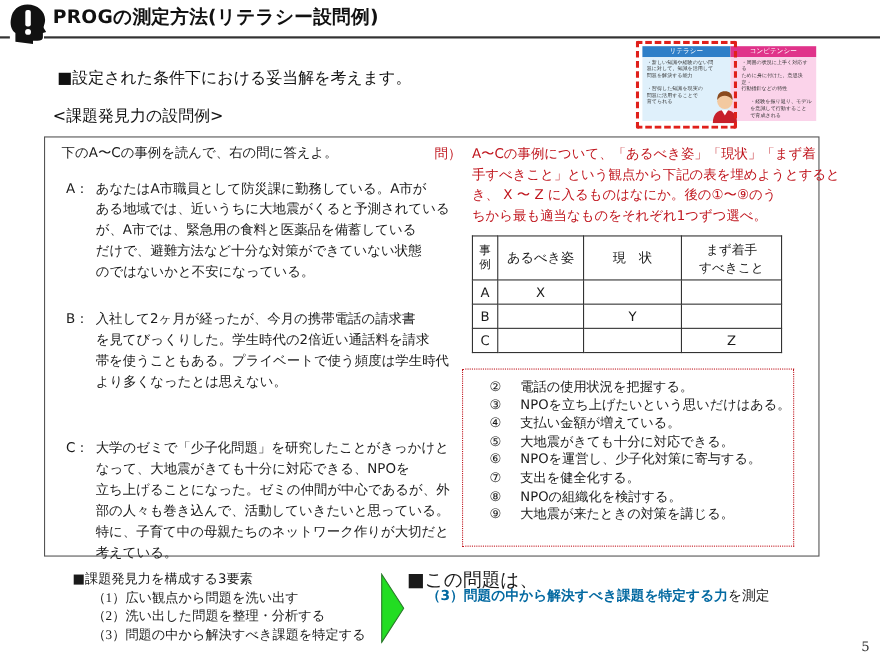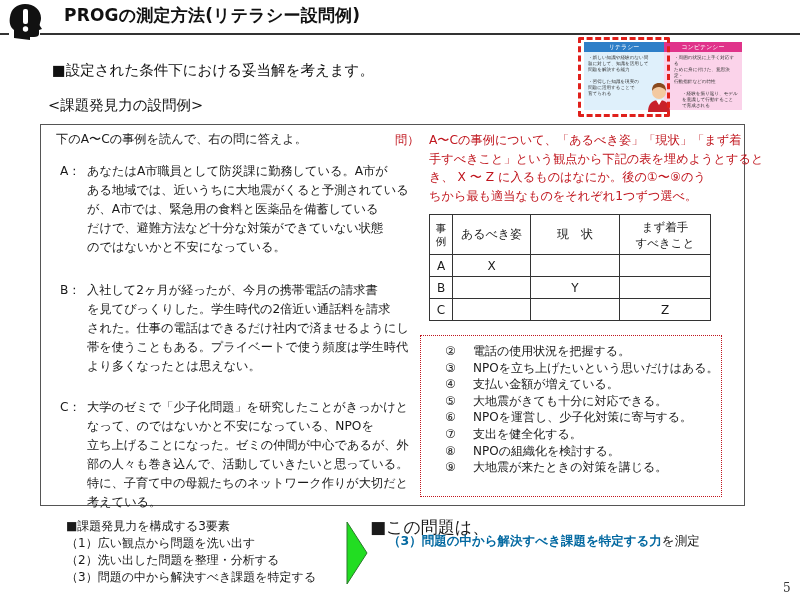--- a/index.html
+++ b/index.html
@@ -3,21 +3,21 @@
 <meta charset="utf-8">
 <style>
   * { box-sizing: border-box; margin: 0; padding: 0; }
   html, body { width: 800px; height: 599px; overflow: hidden; background: #ffffff; }
   body { position: relative; font-family: "DejaVu Sans", "Liberation Sans", sans-serif; color: #1a1a1a; }
 
   .abs { position: absolute; }
 
   
   .head-icon { left: 8px; top: 2px; width: 36px; height: 38px; }
-  .title { left: 64px; top: 4px; font-size: 17px; font-weight: bold; color: #111; letter-spacing: 0.2px; white-space: nowrap; }
+  .title { left: 48px; top: 4px; font-size: 17px; font-weight: bold; color: #111; letter-spacing: 0.2px; white-space: nowrap; }
   .head-line-left { left: 0; top: 33px; width: 9px; height: 2px; background: #333; }
   .head-line { left: 40px; top: 33px; width: 760px; height: 2px; background: #333; }
 
   .subtitle { left: 52px; top: 61px; font-size: 14.5px; color: #111; white-space: nowrap; }
   .section-label { left: 48px; top: 96px; font-size: 14.5px; color: #111; white-space: nowrap; }
 
   
   .mini { left: 578px; top: 40px; width: 170px; height: 76px; }
   .mini-lit-head { left: 6px; top: 2px; width: 80px; height: 10px; background: #2e7fc8; color: #fff; font-size: 6px; text-align: center; line-height: 10px; }
   .mini-lit-body { left: 6px; top: 12px; width: 80px; height: 58px; background: #dff0fb; }
@@ -49,21 +49,21 @@
   table.grid td { height: 22px; }
 
   
   .opts { left: 420px; top: 335px; width: 302px; height: 162px; border: 1.3px dotted #c0161e; }
   .opts-list { left: 445px; top: 343px; font-size: 12px; line-height: 16.6px; }
   .opt { white-space: nowrap; }
   .opt-num { display: inline-block; width: 28px; }
 
   
   .bl-title { left: 66px; top: 518px; font-size: 12px; white-space: nowrap; }
-  .bl-item { font-size: 12px; white-space: nowrap; left: 66px; }
+  .bl-item { font-size: 12px; white-space: nowrap; left: 84px; font-family: Liberation Serif, serif; }
 
   .arrow { left: 346px; top: 521px; width: 22px; height: 64px; }
 
   
   .br-title { left: 370px; top: 516px; font-size: 17px; white-space: nowrap; }
   .br-measure { left: 388px; top: 533px; font-size: 12.5px; white-space: nowrap; }
   .br-measure .em { color: #0369a1; font-weight: bold; }
   .answer { left: 446px; top: 598px; font-size: 15.5px; font-weight: bold; white-space: nowrap; color: #1a1a1a; }
   .answer .num { color: #d63a3a; font-weight: normal; font-size: 16px; }
   .answer .gap { display: inline-block; width: 22px; }
@@ -132,31 +132,30 @@
     <div>だけで、避難方法など十分な対策ができていない状態</div>
     <div>のではないかと不安になっている。</div>
   </div>
 </div>
 
 <div class="abs case" style="left:60px; top:281px;">
   <span class="case-label">B：</span>
   <div class="case-body">
     <div>入社して2ヶ月が経ったが、今月の携帯電話の請求書</div>
     <div>を見てびっくりした。学生時代の2倍近い通話料を請求</div>
-    <div>された。仕事の電話はできるだけ社内で済ませるようにし</div>
     <div>帯を使うこともある。プライベートで使う頻度は学生時代</div>
     <div>より多くなったとは思えない。</div>
   </div>
 </div>
 
 <div class="abs case" style="left:60px; top:398px;">
   <span class="case-label">C：</span>
   <div class="case-body">
     <div>大学のゼミで「少子化問題」を研究したことがきっかけと</div>
-    <div>なって、のではないかと不安になっている、NPOを</div>
+    <div>なって、大地震がきても十分に対応できる、NPOを</div>
     <div>立ち上げることになった。ゼミの仲間が中心であるが、外</div>
     <div>部の人々も巻き込んで、活動していきたいと思っている。</div>
     <div>特に、子育て中の母親たちのネットワーク作りが大切だと</div>
     <div>考えている。</div>
   </div>
 </div>
 
 <div class="abs question">
   <span class="q-label">問）</span>
   <div class="q-body">

